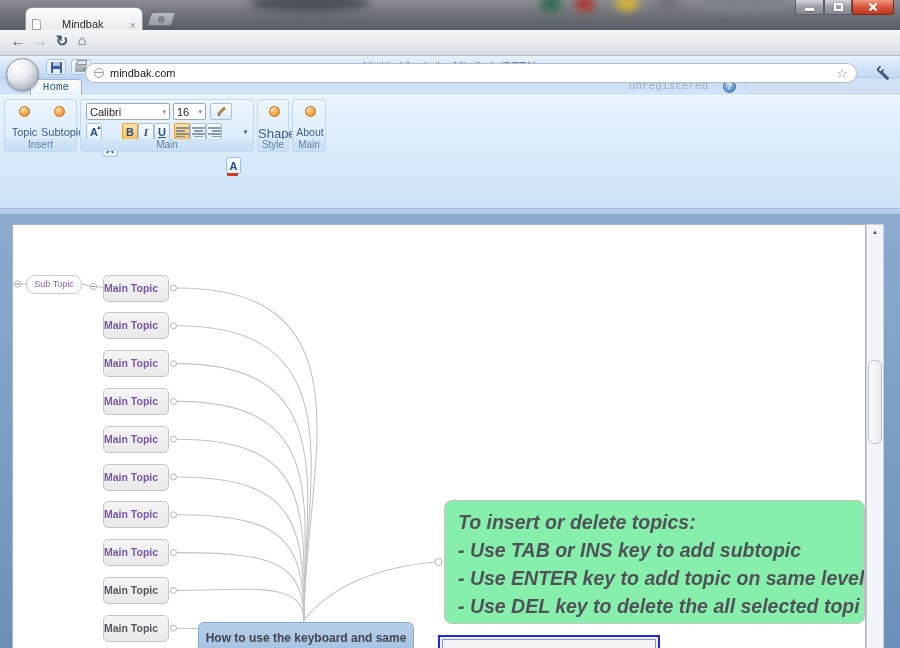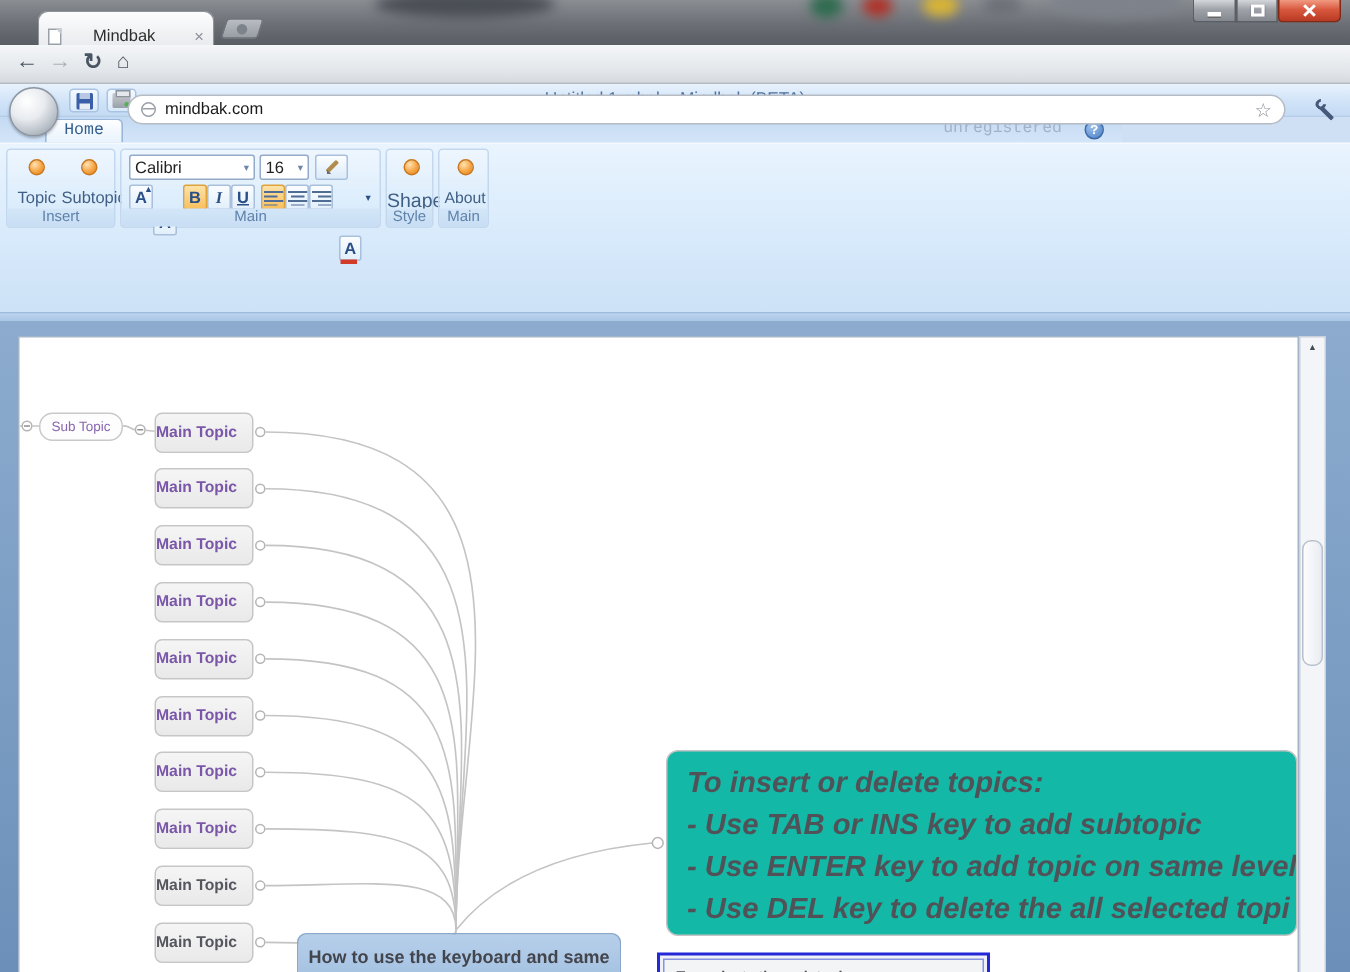--- a/index.html
+++ b/index.html
@@ -126,21 +126,21 @@
   .mt-node { position:absolute; left:90px; width:66px; height:27px; z-index:2;
     background:linear-gradient(180deg,#f5f5f5,#e9e9e9); border:1px solid #c6c6c6; border-radius:5px;
     font-size:10.5px; font-weight:bold; text-align:left; line-height:25px; }
   .sub-node { position:absolute; left:13px; top:50px; width:56px; height:19px; z-index:2;
     background:#fdfdfd; border:1px solid #c9c9c9; border-radius:9px;
     font-size:9px; color:#8866b0; text-align:center; line-height:17px; }
   .central-node { position:absolute; left:185px; top:397px; width:216px; height:46px; z-index:2;
     background:linear-gradient(180deg,#b6cfea,#9cbbde); border:1px solid #8aa8cc; border-radius:6px;
     font-size:12px; font-weight:bold; color:#43454c; text-align:center; padding-top:7px; line-height:16px; }
   .insert-box { position:absolute; left:431px; top:275px; width:421px; height:124px; z-index:2;
-    background:#14b8a6; border:1px solid #c4c4c4; border-radius:8px; padding:7px 0 0 13px;
+    background:#86efac; border:1px solid #c4c4c4; border-radius:8px; padding:7px 0 0 13px;
     font-size:19.5px; font-weight:bold; font-style:italic; color:#515258; line-height:28px;
     white-space:nowrap; overflow:hidden; }
   .nav-box { position:absolute; left:425px; top:410px; width:222px; height:44px; z-index:2;
     background:#f2f4f6; border:2px solid #2428d8; box-shadow:inset 0 0 0 2px #eef2f8, inset 0 0 0 3px #8a91dd;
     padding:8px 0 0 11px; font-size:9.5px; font-weight:bold; color:#4d4e55; line-height:13px; }
 
   
   .vscroll { position:absolute; left:866px; top:10px; width:18px; height:437px; background:#f3f5f8; border:1px solid #c9d2dc; }
   .sarrow { position:absolute; color:#454b52; font-size:6px; text-align:center; }
   .varrow { left:0; width:16px; height:12px; line-height:12px; }

